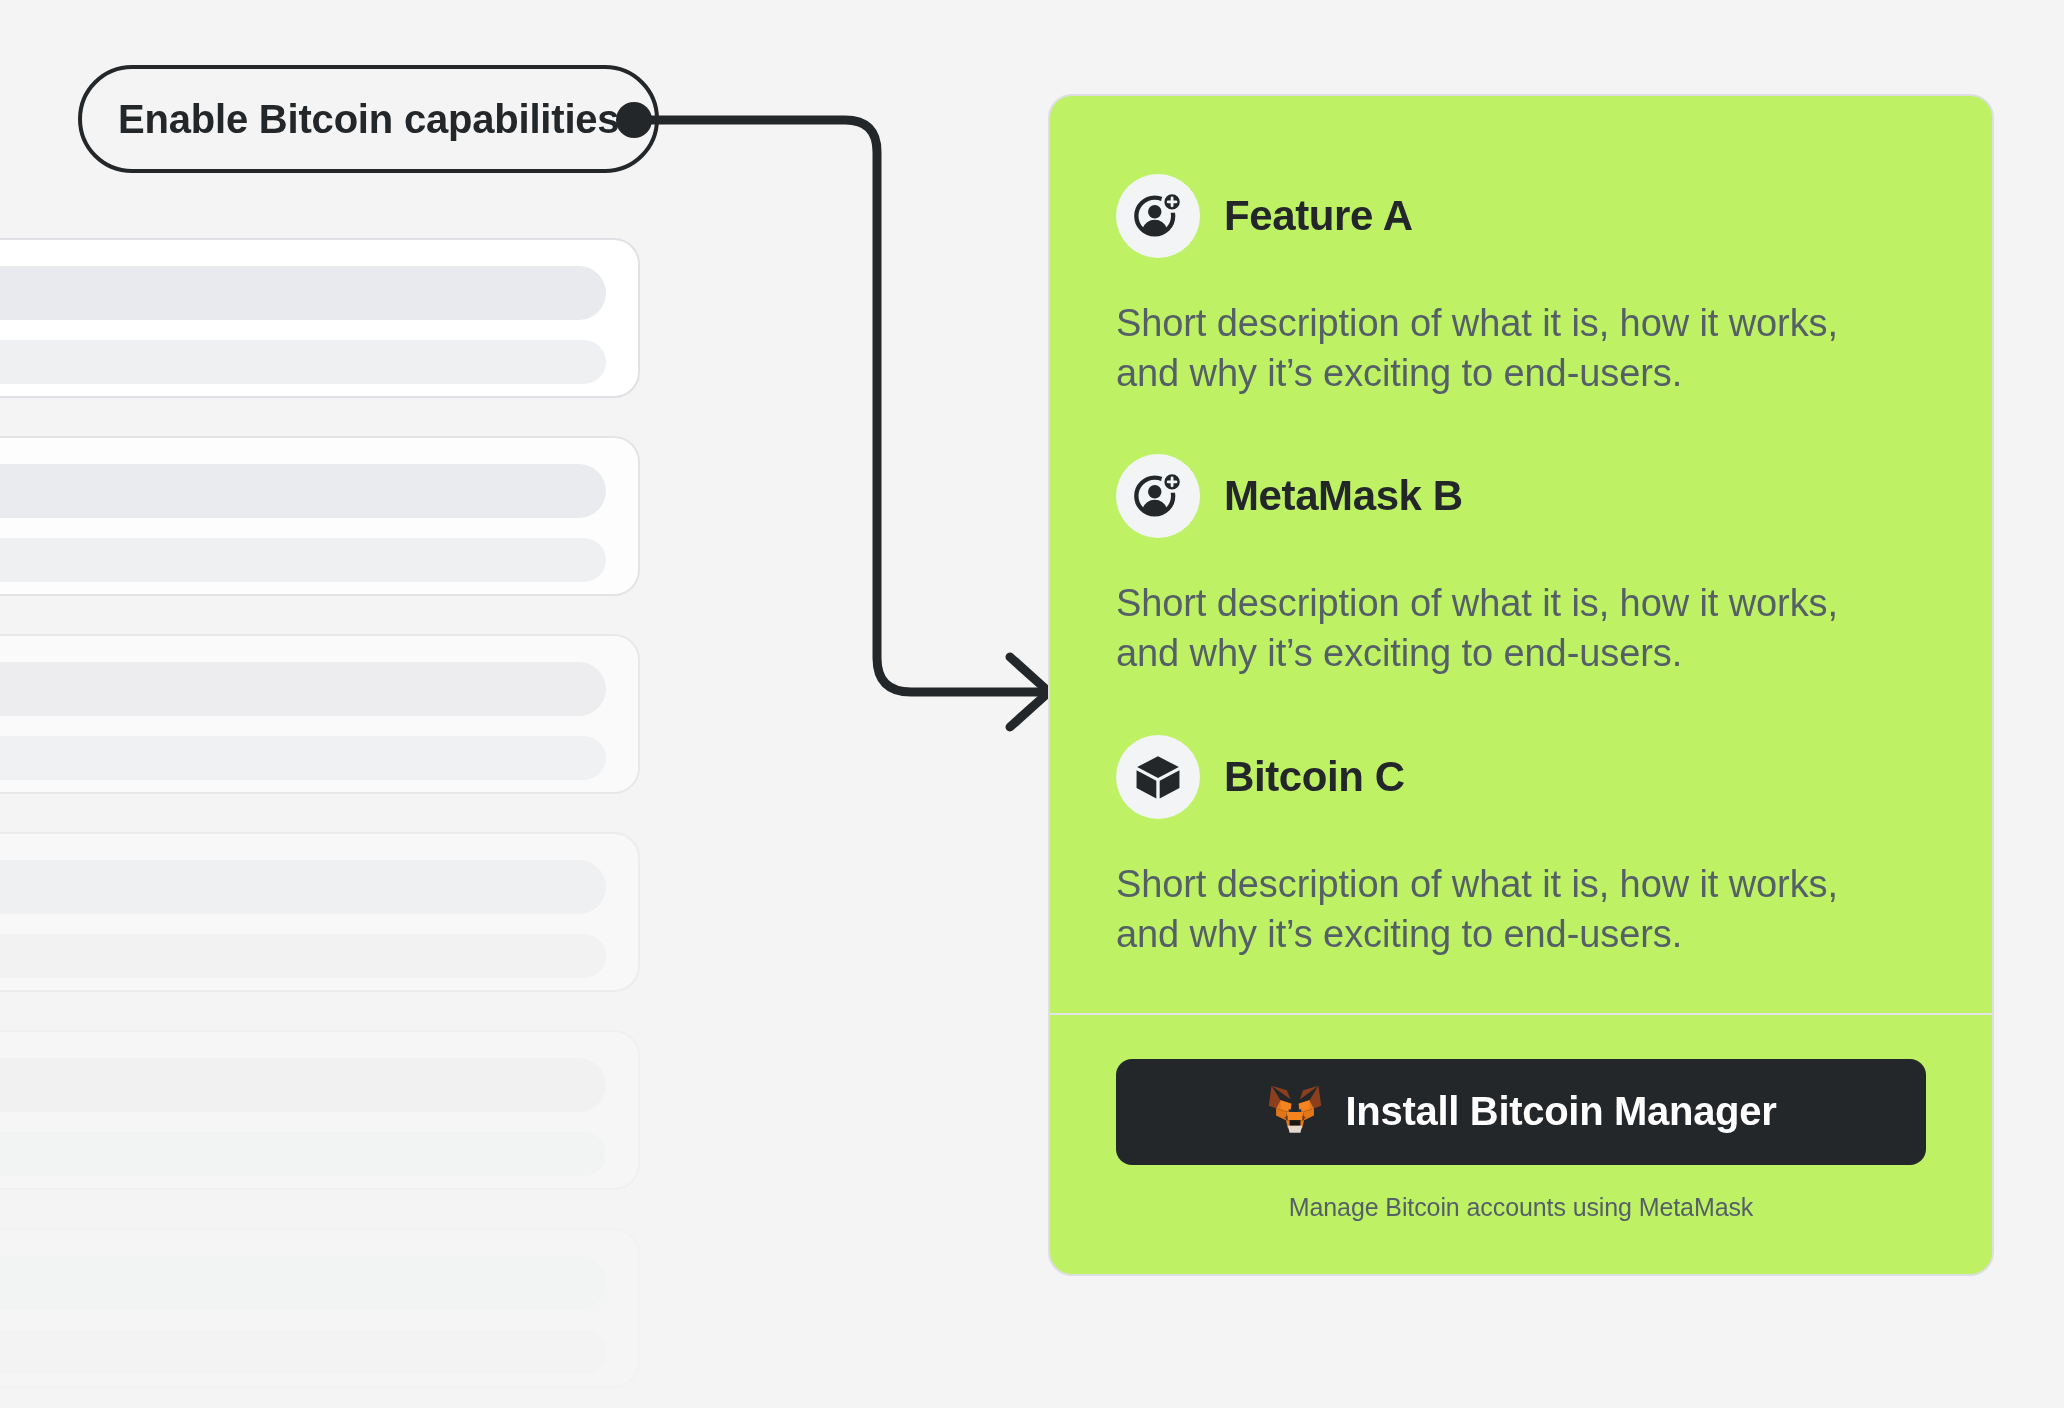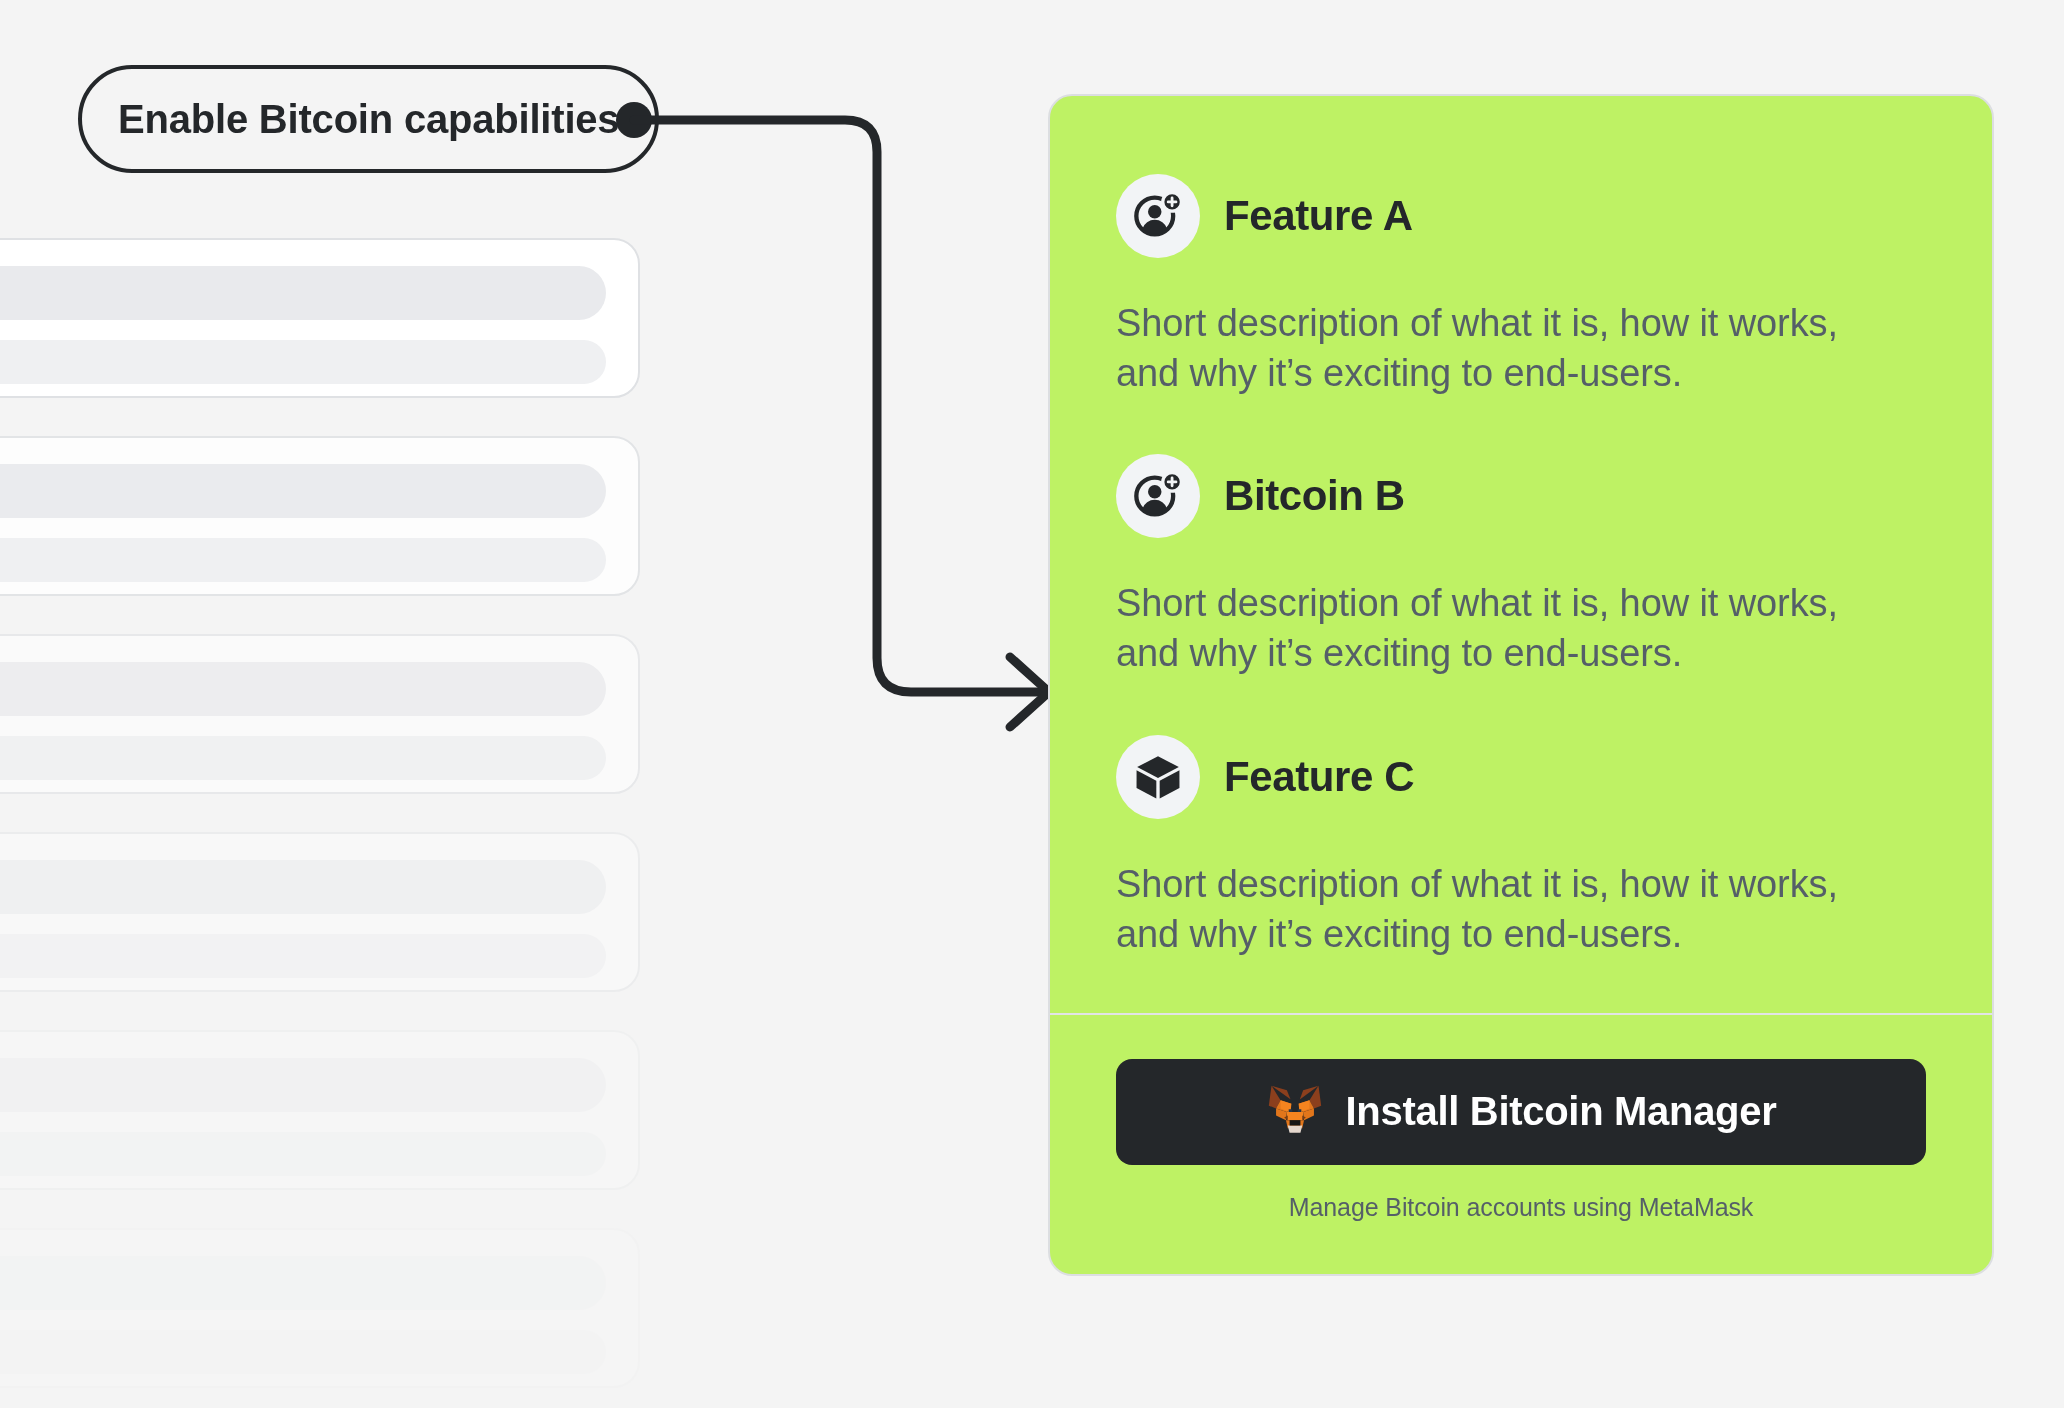--- a/index.html
+++ b/index.html
@@ -234,35 +234,35 @@
         <div class="feature-head">
           <span class="feature-icon">
             <svg width="52" height="52" viewBox="0 0 48 48" fill="none">
               <circle cx="21" cy="24" r="17" stroke="#24272a" stroke-width="4"></circle>
               <circle cx="21" cy="20" r="6.2" fill="#24272a"></circle>
               <path d="M9.6 35.8a12 12 0 0 1 22.8 0 17 17 0 0 1-22.8 0z" fill="#24272a"></path>
               <circle cx="37" cy="11" r="8.6" fill="#24272a" stroke="#f2f4f6" stroke-width="3"></circle>
               <path d="M37 7.4v7.2M33.4 11h7.2" stroke="#f2f4f6" stroke-width="2.6" stroke-linecap="round"></path>
             </svg>
           </span>
-          <span class="feature-title">Bitcoin B</span>
+          <span class="feature-title">MetaMask B</span>
         </div>
         <div class="feature-desc">Short description of what it is, how it works, and why it’s exciting to end-users.</div>
       </div>
 
       <div class="feature-block">
         <div class="feature-head">
           <span class="feature-icon">
             <svg width="50" height="50" viewBox="0 0 48 48" fill="none">
               <path d="M24 4 44 14.5 24 25 4 14.5z" fill="#24272a"></path>
               <path d="M3.4 17.6 22.4 27.6v17.1L3.4 34.6z" fill="#24272a"></path>
               <path d="M44.6 17.6 25.6 27.6v17.1l19-10.1z" fill="#24272a"></path>
             </svg>
           </span>
-          <span class="feature-title">Feature C</span>
+          <span class="feature-title">Bitcoin C</span>
         </div>
         <div class="feature-desc">Short description of what it is, how it works, and why it’s exciting to end-users.</div>
       </div>
 
     </div>
 
     <div class="card-divider"></div>
 
     <div class="card-footer">
       <button class="install-btn">

